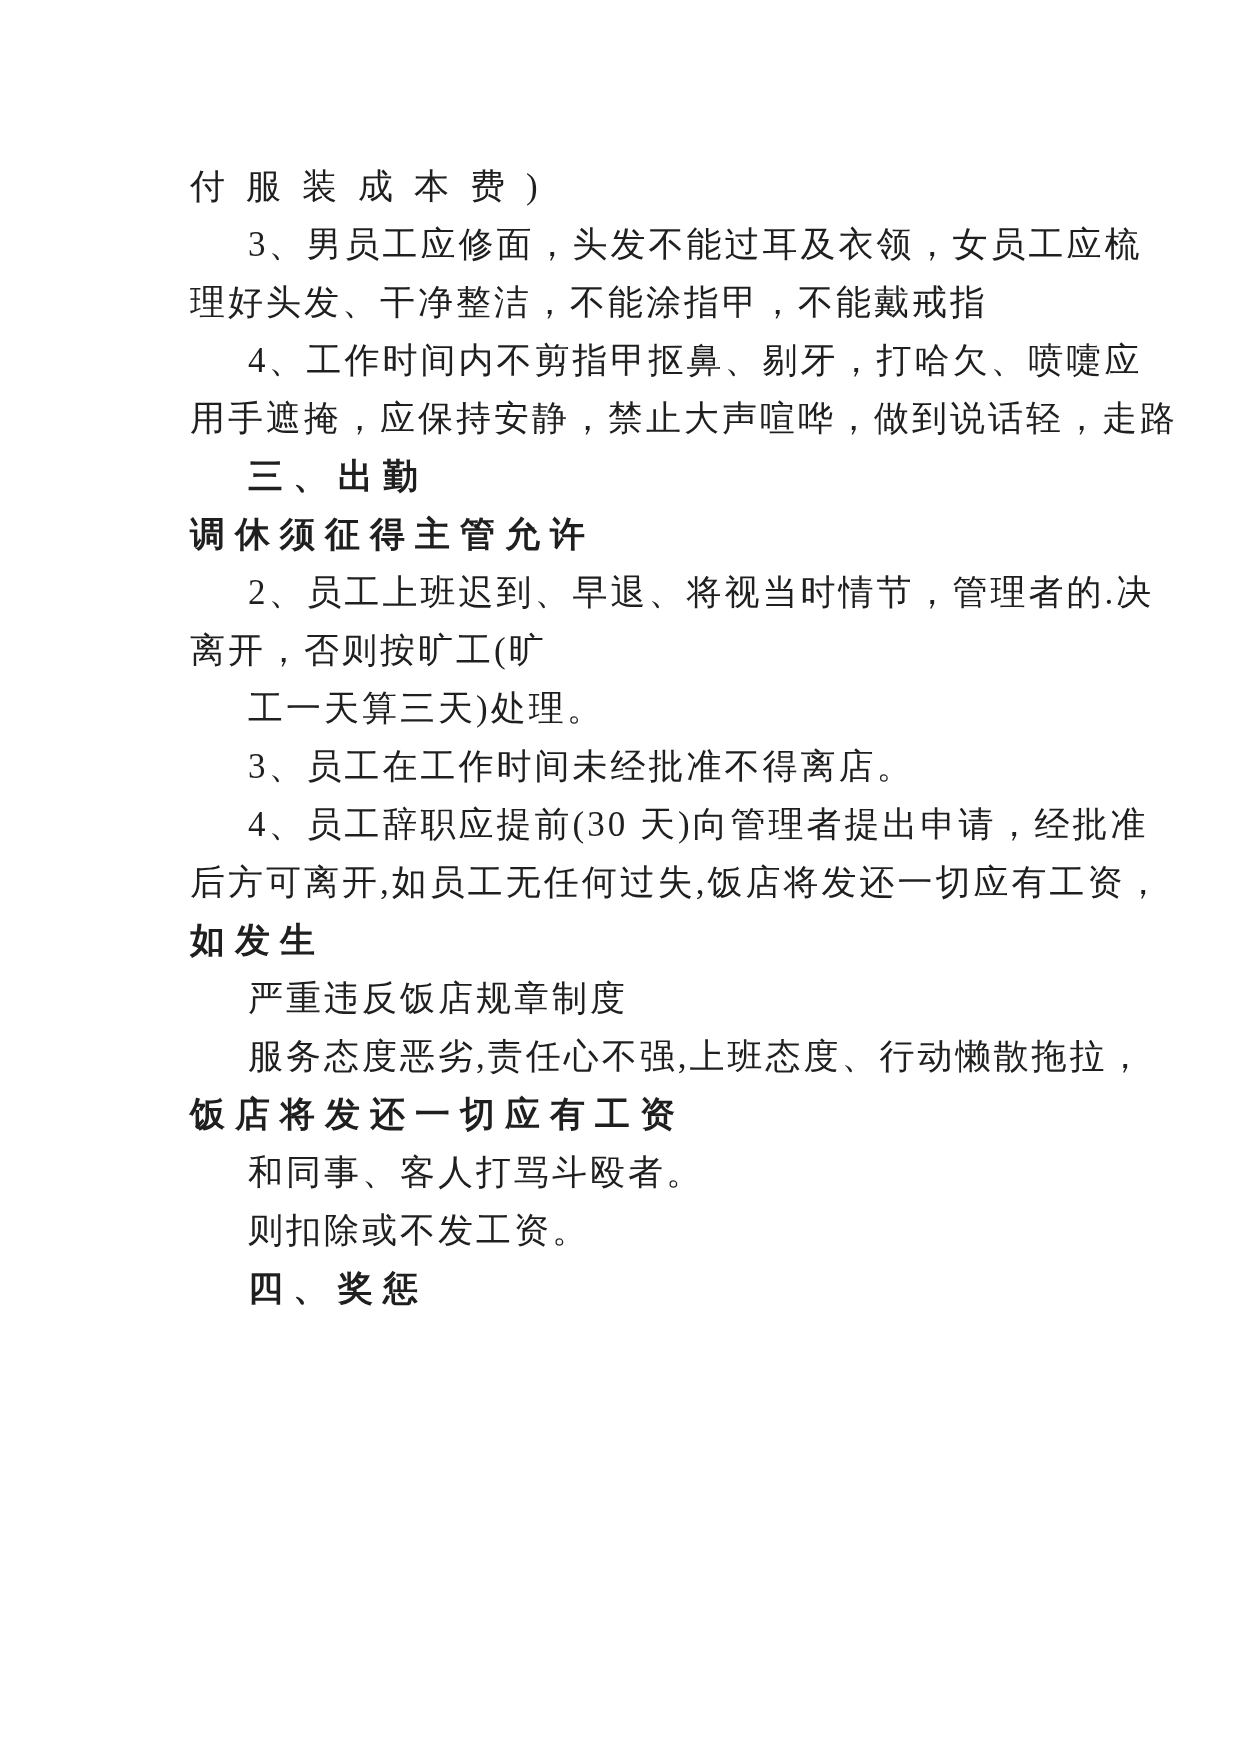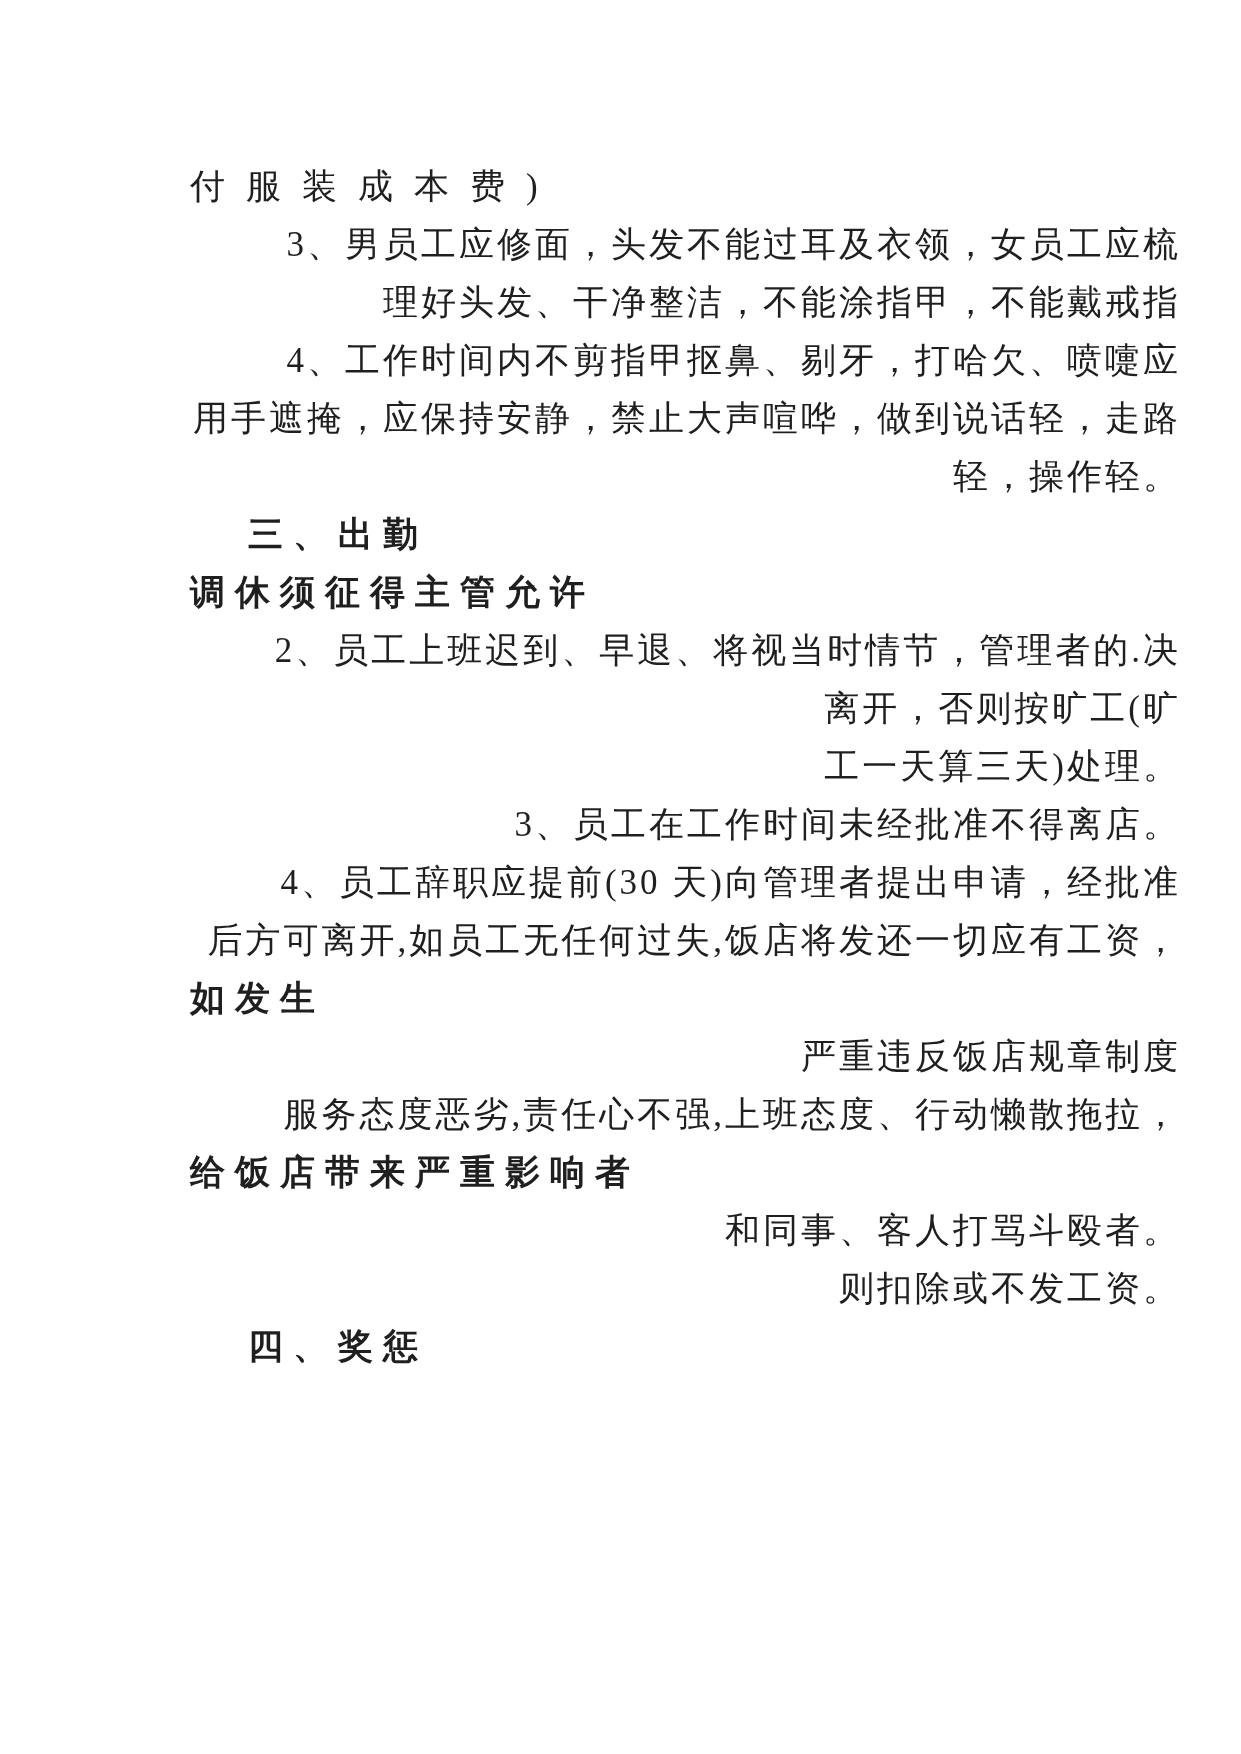--- a/index.html
+++ b/index.html
@@ -26,44 +26,43 @@
   .doc-line {
     display: block;
     height: 58px;
     line-height: 58px;
     font-size: 35px;
     white-space: pre;
     font-weight: 400;
     -webkit-font-smoothing: antialiased;
   }
   .indent { padding-left: 58px; }
-  .ls-base { letter-spacing: 3px; text-align: right; }
+  .ls-base { letter-spacing: 3px; }
   .ls-med  { letter-spacing: 10px; font-weight: bold; }
   .ls-wide { letter-spacing: 21px; }
 </style>
 </head>
 <body>
 
 <div class="page">
   <div class="doc-body">
     <div class="doc-line ls-wide">付服装成本费)</div>
     <div class="doc-line indent ls-base">3、男员工应修面，头发不能过耳及衣领，女员工应梳</div>
     <div class="doc-line ls-base">理好头发、干净整洁，不能涂指甲，不能戴戒指</div>
     <div class="doc-line indent ls-base">4、工作时间内不剪指甲抠鼻、剔牙，打哈欠、喷嚏应</div>
     <div class="doc-line ls-base">用手遮掩，应保持安静，禁止大声喧哗，做到说话轻，走路</div>
-    <div class="doc-line ls-base">轻，操作轻。</div>
     <div class="doc-line indent ls-med">三、出勤</div>
     <div class="doc-line ls-med">调休须征得主管允许</div>
     <div class="doc-line indent ls-base">2、员工上班迟到、早退、将视当时情节，管理者的.决</div>
     <div class="doc-line ls-base">离开，否则按旷工(旷</div>
     <div class="doc-line indent ls-base">工一天算三天)处理。</div>
     <div class="doc-line indent ls-base">3、员工在工作时间未经批准不得离店。</div>
     <div class="doc-line indent ls-base">4、员工辞职应提前(30 天)向管理者提出申请，经批准</div>
     <div class="doc-line ls-base">后方可离开,如员工无任何过失,饭店将发还一切应有工资，</div>
     <div class="doc-line ls-med">如发生</div>
     <div class="doc-line indent ls-base">严重违反饭店规章制度</div>
     <div class="doc-line indent ls-base">服务态度恶劣,责任心不强,上班态度、行动懒散拖拉，</div>
-    <div class="doc-line ls-med">给饭店带来严重影响者</div>
+    <div class="doc-line ls-med">饭店将发还一切应有工资</div>
     <div class="doc-line indent ls-base">和同事、客人打骂斗殴者。</div>
     <div class="doc-line indent ls-base">则扣除或不发工资。</div>
     <div class="doc-line indent ls-med">四、奖惩</div>
   </div>
 </div>
 
 </body></html>

